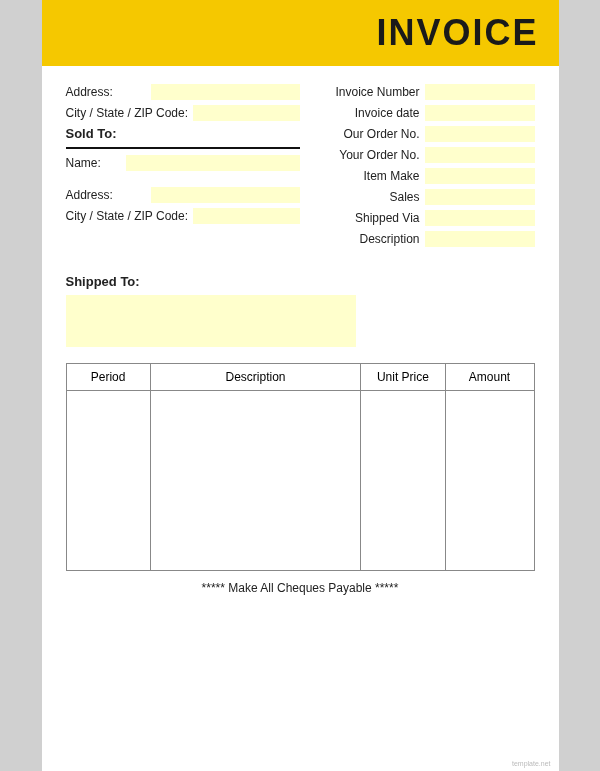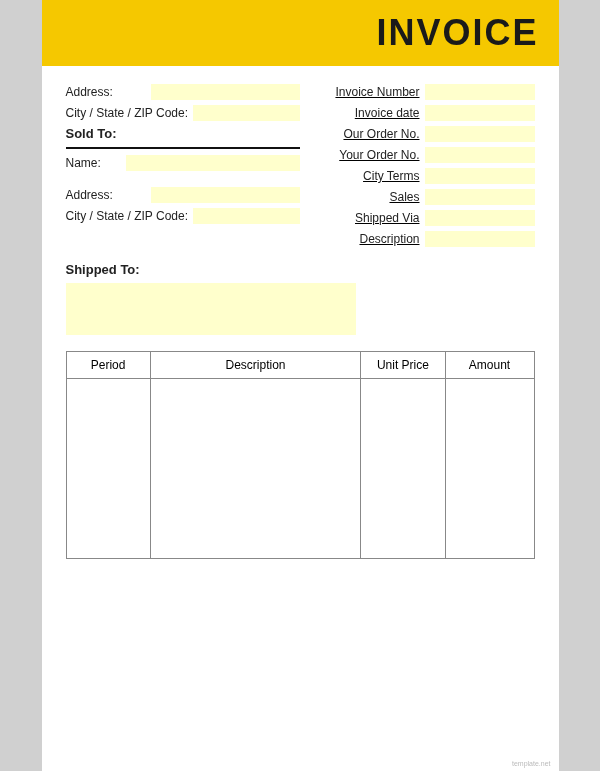--- a/index.html
+++ b/index.html
@@ -56,21 +56,20 @@
       min-width: 80px;
     }
     .field-input {
       background: #ffffcc;
       height: 16px;
       flex: 1;
       border: none;
     }
     .right-col .field-row {
       justify-content: space-between;
-      text-decoration: underline;
     }
     .right-col .field-label {
       text-align: right;
       min-width: 110px;
     }
     .right-col .field-input {
       min-width: 90px;
       flex: 0 0 110px;
     }
     .divider {
@@ -96,21 +95,21 @@
       margin-right: 5px;
       min-width: 55px;
     }
     .name-input {
       background: #ffffcc;
       height: 16px;
       flex: 1;
       border: none;
     }
     .shipped-to-section {
-      margin-top: 10px;
+      margin-top: 22px;
     }
     .shipped-to-label {
       font-size: 13px;
       font-weight: bold;
       color: #222;
       margin-bottom: 6px;
     }
     .shipped-to-box {
       background: #ffffcc;
       width: 290px;
@@ -206,21 +205,21 @@
         </div>
         <div class="field-row">
           <span class="field-label">Our Order No.</span>
           <div class="field-input"></div>
         </div>
         <div class="field-row">
           <span class="field-label">Your Order No.</span>
           <div class="field-input"></div>
         </div>
         <div class="field-row">
-          <span class="field-label">City Terms</span>
+          <span class="field-label">Item Make</span>
           <div class="field-input"></div>
         </div>
         <div class="field-row">
           <span class="field-label">Sales</span>
           <div class="field-input"></div>
         </div>
         <div class="field-row">
           <span class="field-label">Shipped Via</span>
           <div class="field-input"></div>
         </div>
@@ -250,16 +249,17 @@
           <tr>
             <td></td>
             <td></td>
             <td></td>
             <td></td>
           </tr>
         </tbody>
       </table>
     </div>
 
+    <div class="footer-text">***** Make All Cheques Payable *****</div>
   </div>
 
   <div class="watermark">template.net</div>
 </div>
 
 </body></html>

